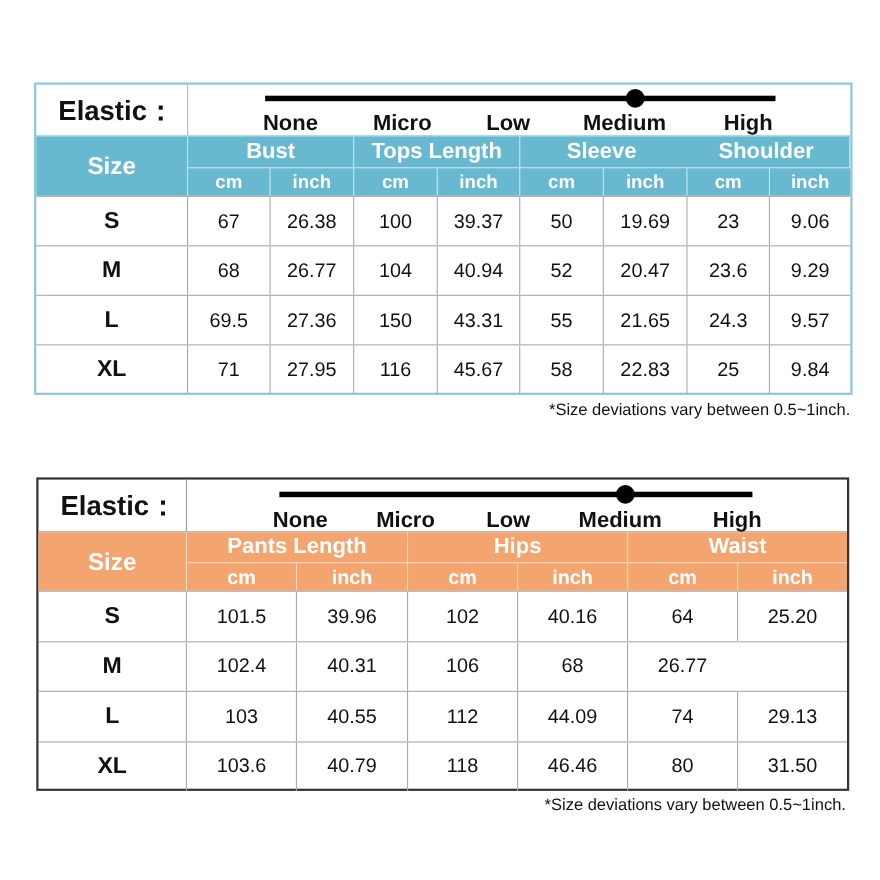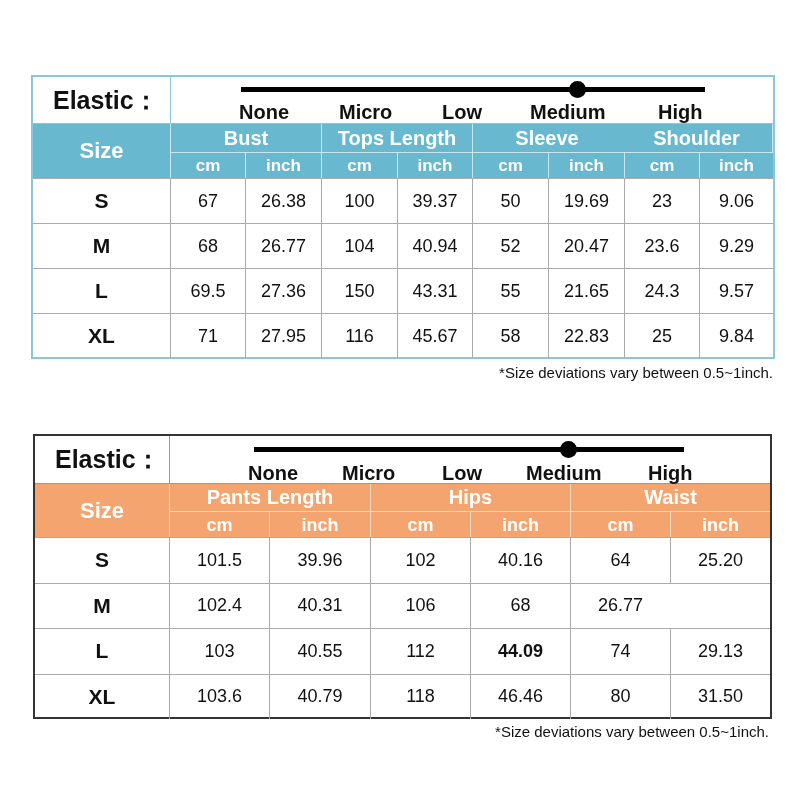--- a/index.html
+++ b/index.html
@@ -155,21 +155,21 @@
         <div class="cell data" style="width: 101px; border-right: 1px solid rgb(170, 170, 170);">40.31</div>
         <div class="cell data" style="width: 100px; border-right: 1px solid rgb(170, 170, 170);">106</div>
         <div class="cell data" style="width: 100px; border-right: 1px solid rgb(170, 170, 170);">68</div>
         <div class="cell data" style="width: 99px;">26.77</div>
       </div>
       <div class="row" style="top: 192px; height: 45.5px; border-top: 1px solid rgb(170, 170, 170);">
         <div class="cell size-cell" style="width: 135px; border-right: 1px solid rgb(170, 170, 170);">L</div>
         <div class="cell data" style="width: 100px; border-right: 1px solid rgb(170, 170, 170);">103</div>
         <div class="cell data" style="width: 101px; border-right: 1px solid rgb(170, 170, 170);">40.55</div>
         <div class="cell data" style="width: 100px; border-right: 1px solid rgb(170, 170, 170);">112</div>
-        <div class="cell data" style="width: 100px; border-right: 1px solid rgb(170, 170, 170); font-weight: bold;">44.09</div>
+        <div class="cell data" style="width: 100px; border-right: 1px solid rgb(170, 170, 170);">44.09</div>
         <div class="cell data" style="width: 100px; border-right: 1px solid rgb(170, 170, 170);">74</div>
         <div class="cell data" style="width: 99px;">29.13</div>
       </div>
       <div class="row" style="top: 237.5px; height: 45.5px; border-top: 1px solid rgb(170, 170, 170);">
         <div class="cell size-cell" style="width: 135px; border-right: 1px solid rgb(170, 170, 170);">XL</div>
         <div class="cell data" style="width: 100px; border-right: 1px solid rgb(170, 170, 170);">103.6</div>
         <div class="cell data" style="width: 101px; border-right: 1px solid rgb(170, 170, 170);">40.79</div>
         <div class="cell data" style="width: 100px; border-right: 1px solid rgb(170, 170, 170);">118</div>
         <div class="cell data" style="width: 100px; border-right: 1px solid rgb(170, 170, 170);">46.46</div>
         <div class="cell data" style="width: 100px; border-right: 1px solid rgb(170, 170, 170);">80</div>

